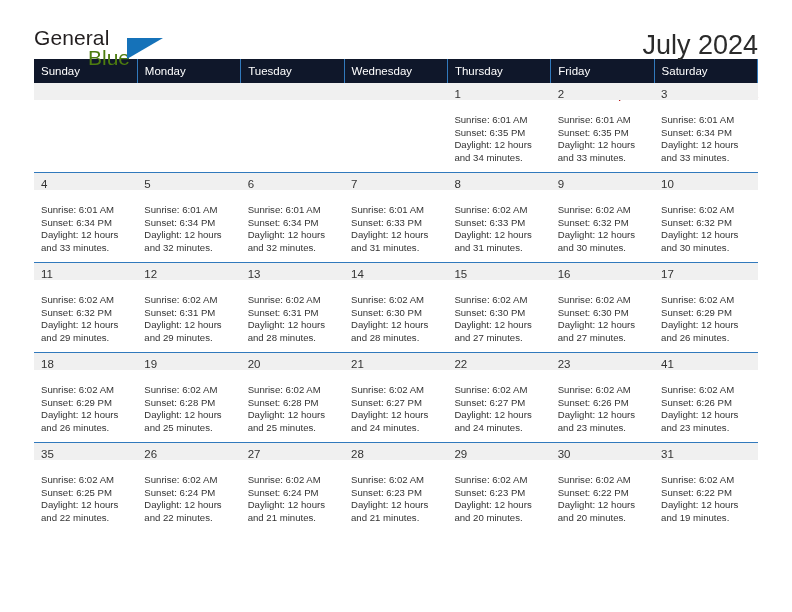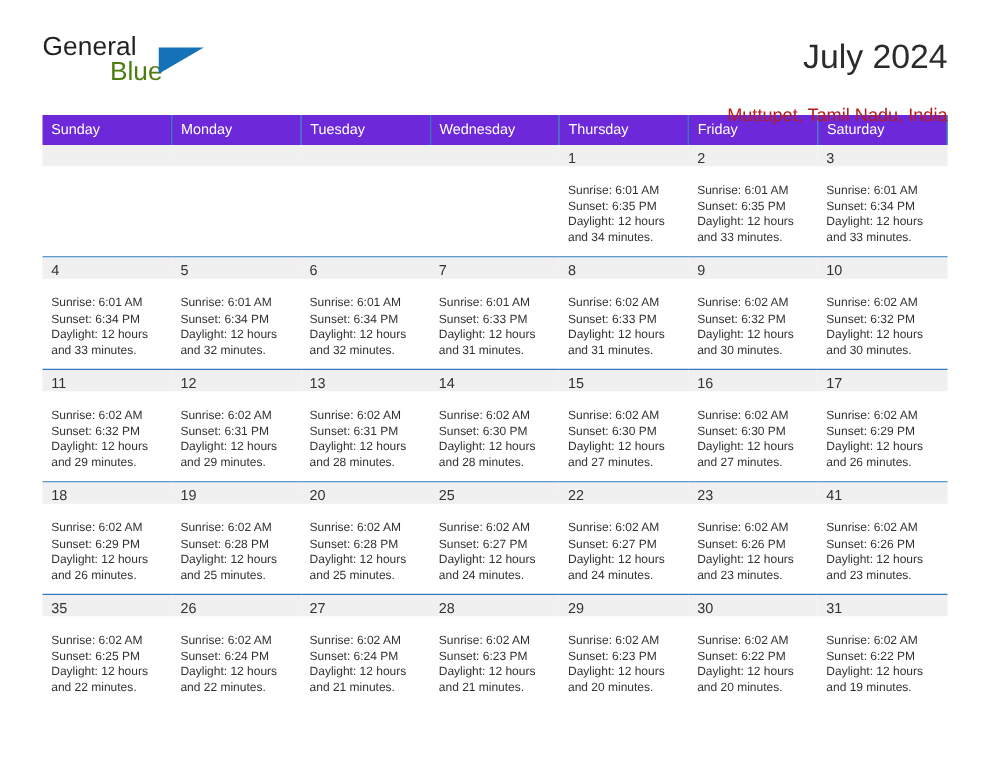--- a/index.html
+++ b/index.html
@@ -5,36 +5,36 @@
   * { box-sizing: border-box; margin: 0; padding: 0; }
   html, body {
     width: 792px; height: 612px;
     background: #ffffff;
     font-family: "Liberation Sans", sans-serif;
     overflow: hidden;
   }
   .page { position: relative; width: 792px; height: 612px; padding: 0 34px; }
 
   
-  .topbar { display: flex; align-items: flex-start; justify-content: space-between; padding-top: 26px; height: 92px; }
+  .topbar { display: flex; align-items: flex-start; justify-content: space-between; padding-top: 26px; height: 59px; }
 
   .logo { position: relative; width: 132px; height: 50px; }
   .logo-general { font-size: 21px; color: #231f20; letter-spacing: .1px; line-height: 24px; display: block; }
   .logo-blue { font-size: 21px; color: #4d7c0f; line-height: 22px; display: block; margin-left: 54px; margin-top: -3px; }
   .logo-tri { position: absolute; left: 93px; top: 12px; width: 0; height: 0;
               border-left: 36px solid #1572b9; border-bottom: 21px solid transparent; }
 
   .titles { text-align: right; padding-top: 2px; }
   .month-title { font-size: 27px; color: #2b2b2b; font-weight: normal; line-height: 34px; }
   .location { font-size: 14.5px; color: #b91c1c; line-height: 22px; margin-top: 20px; }
 
   
   .cal { width: 724px; border-collapse: collapse; table-layout: fixed; }
   .cal th {
-    background: #6d28d9; color: #ffffff; font-weight: normal;
+    background: #0f172a; color: #ffffff; font-weight: normal;
     font-size: 11.5px; text-align: left; padding: 6px 0 6px 7px; height: 21px;
     border-right: 1px solid #3179bc;
   }
   .cal td { vertical-align: top; padding: 0; width: 103.43px; background: #ffffff; }
   .cal tr.week > td { border-top: 1px solid #3179bc; }
   .cal tr.week:first-of-type > td { border-top: none; }
 
   .cell { height: 89px; position: relative; }
   .daynum-band { background: #f0f0f0; height: 17px; padding: 1px 0 0 7px; }
   .daynum { font-size: 11.5px; color: #333333; line-height: 15px; }
@@ -313,21 +313,21 @@
               <div class="lines">
                 <div>Sunrise: 6:02 AM</div>
                 <div>Sunset: 6:28 PM</div>
                 <div>Daylight: 12 hours</div>
                 <div>and 25 minutes.</div>
               </div>
             </div>
           </td>
           <td>
             <div class="cell">
-              <div class="daynum-band"><span class="daynum">25</span></div>
+              <div class="daynum-band"><span class="daynum">21</span></div>
               <div class="lines">
                 <div>Sunrise: 6:02 AM</div>
                 <div>Sunset: 6:27 PM</div>
                 <div>Daylight: 12 hours</div>
                 <div>and 24 minutes.</div>
               </div>
             </div>
           </td>
           <td>
             <div class="cell">

